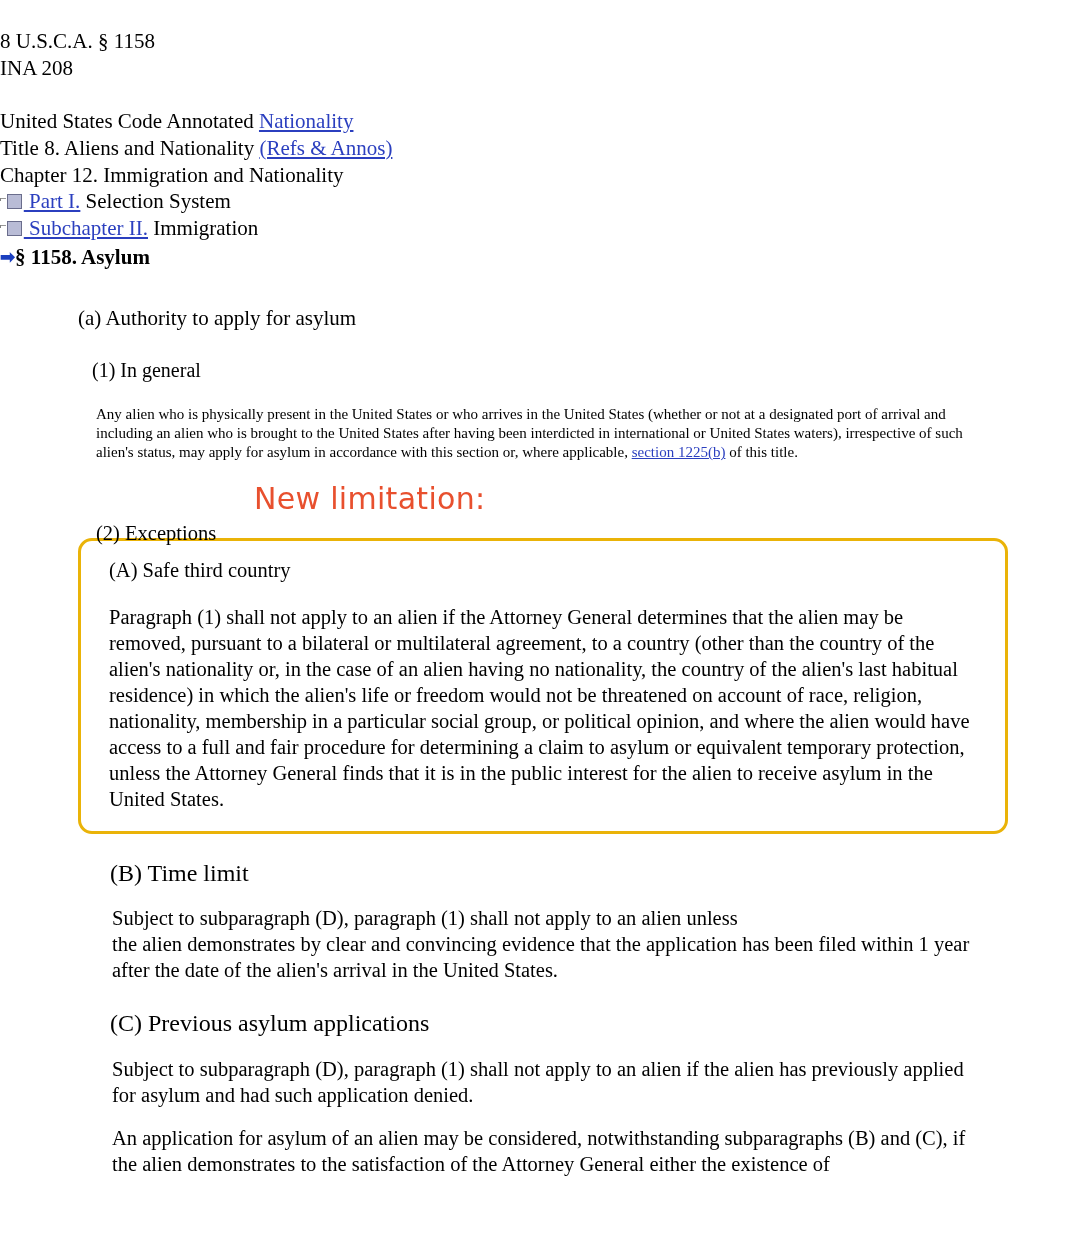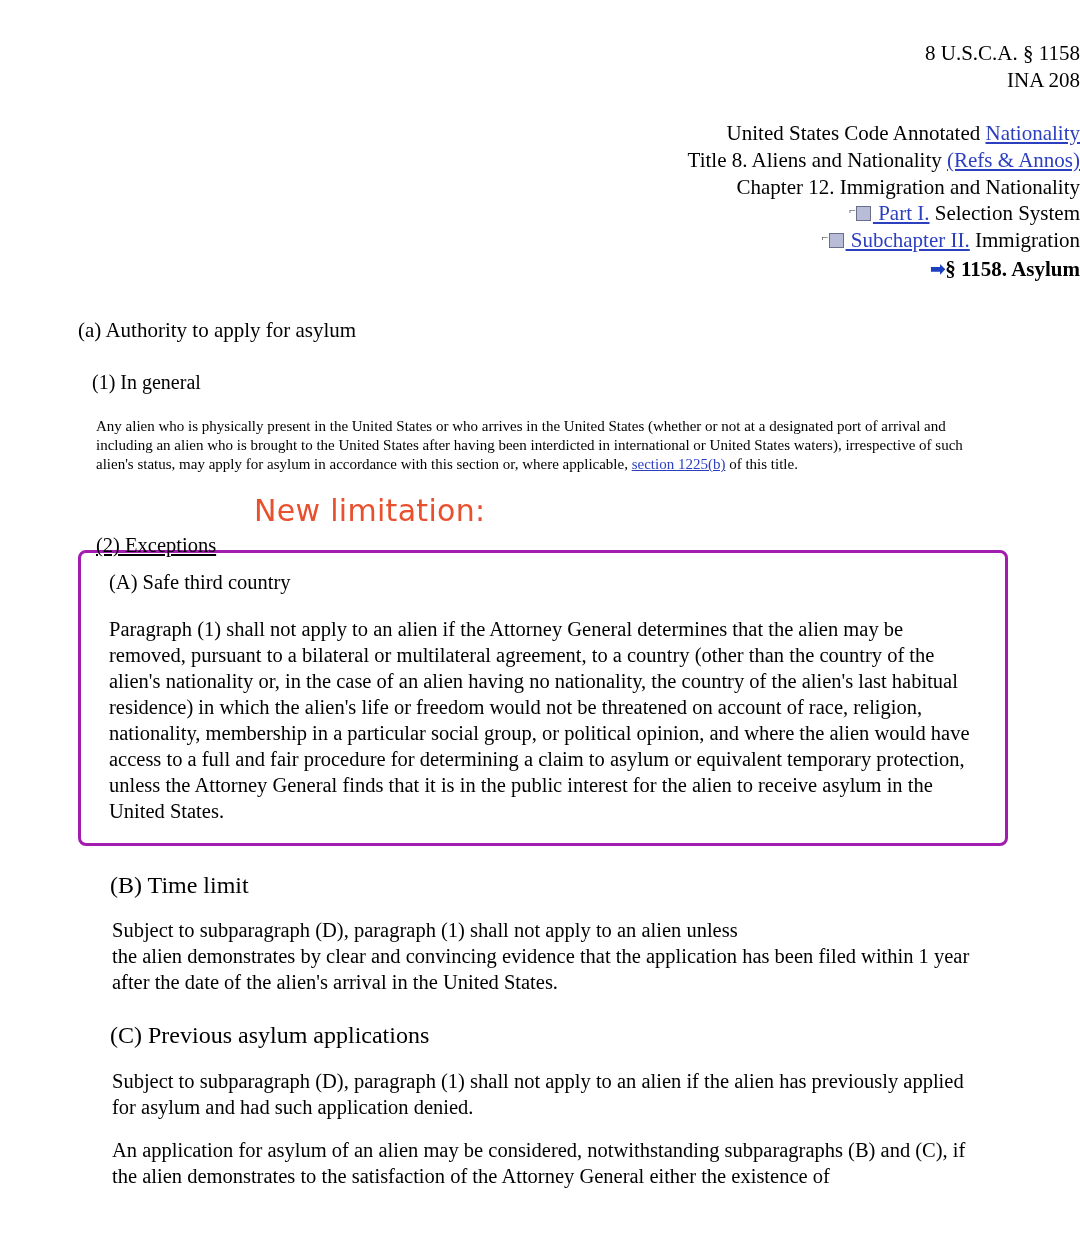--- a/index.html
+++ b/index.html
@@ -17,22 +17,22 @@
   }
   .page {
     position: relative;
     width: 1080px;
     height: 1257px;
     box-sizing: border-box;
   }
 
   
   .doc-header {
-    text-align: right;
-    padding-top: 40px;
+    text-align: left;
+    padding-top: 28px;
     line-height: 1.28;
   }
   .cite-line {
     font-size: 21px;
   }
   .ina-line {
     font-size: 21px;
   }
   .header-gap {
     height: 26px;
@@ -88,42 +88,41 @@
   .para {
     margin: 22px 96px 0 96px;
     text-align: left;
     font-size: 15px;
     line-height: 1.26;
   }
   .lvl-2 {
     margin: 28px 0 0 96px;
     font-size: 20.5px;
     display: inline-block;
-    text-decoration: underline;
   }
   .exceptions-row {
     margin-top: 30px;
     position: relative;
     height: 34px;
   }
   .annot {
     position: absolute;
     left: 254px;
     top: -12px;
     color: #e8502e;
     font-family: "DejaVu Sans", sans-serif;
     font-size: 30px;
     letter-spacing: 0.3px;
   }
 
   
   .redbox {
     margin: 12px 72px 0 78px;
-    border: 3px solid #a21caf;
-    border-radius: 8px;
+    border: 3px solid #eab308;
+    border-radius: 14px;
     padding: 16px 28px 18px 28px;
   }
   .sub-label {
     font-size: 20.5px;
     margin: 0;
   }
   .box-para {
     margin: 22px 0 0 0;
     font-size: 20.5px;
     line-height: 1.265;

